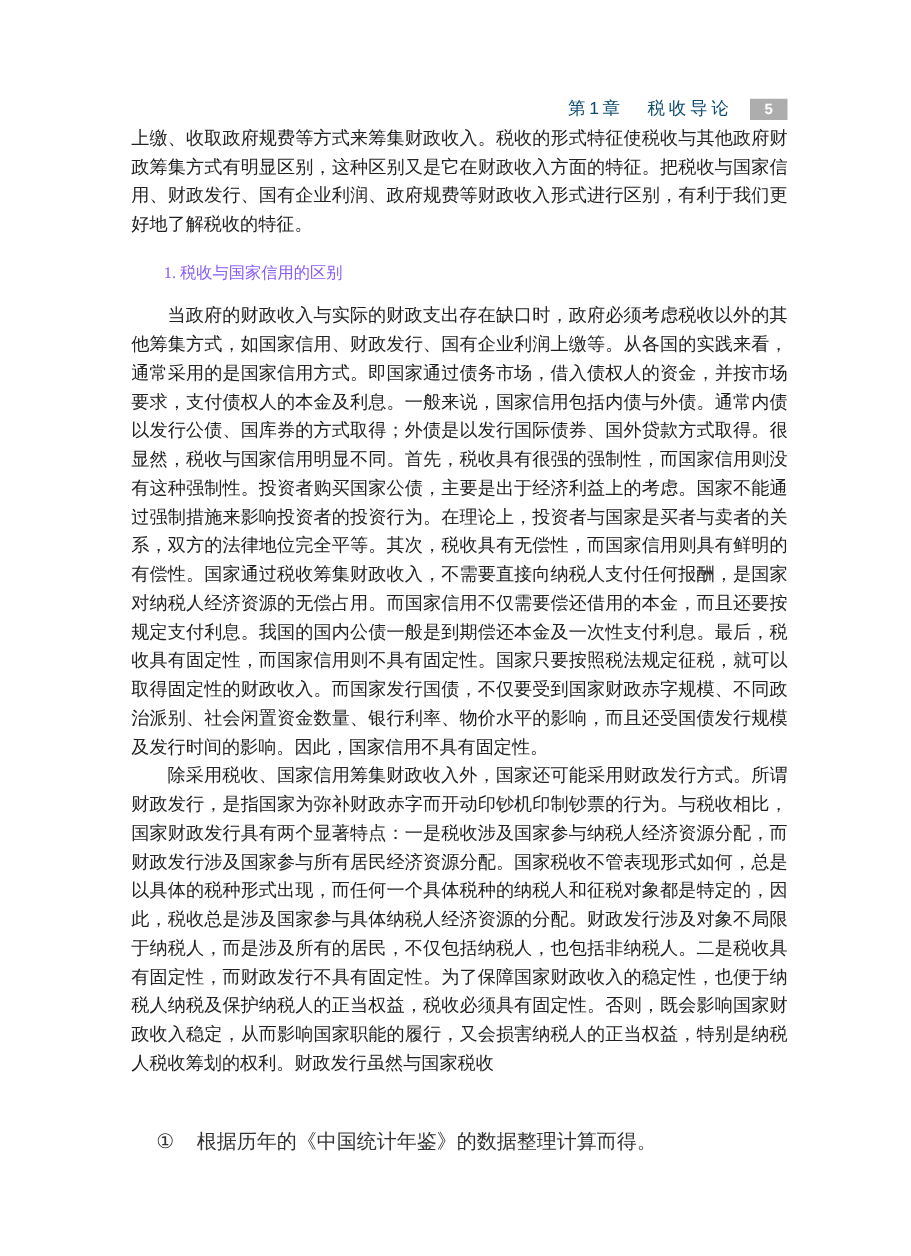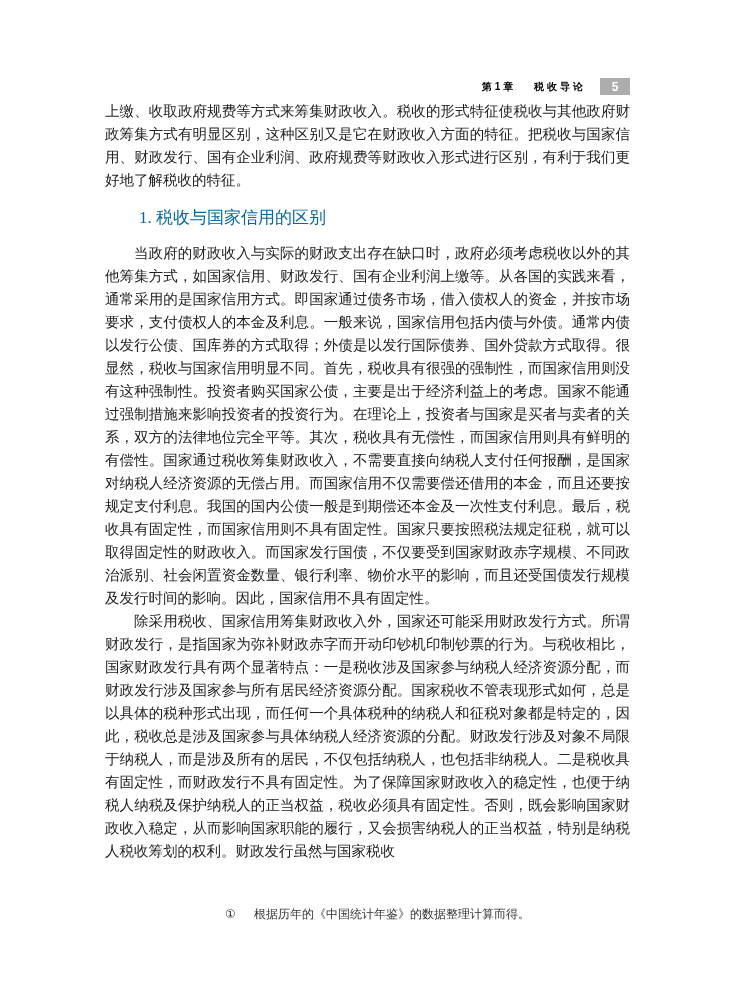--- a/index.html
+++ b/index.html
@@ -22,24 +22,24 @@
     position: absolute;
     top: 78px;
     left: 105px;
     right: 99px;
     display: flex;
     justify-content: flex-end;
     align-items: center;
     font-family: "Liberation Sans", "DejaVu Sans", sans-serif;
   }
   .running-head {
-    font-size: 10px;
-    font-weight: bold;
+    font-size: 14px;
+    font-weight: normal;
     letter-spacing: 3px;
-    color: #000000;
+    color: #0c4a6e;
     white-space: nowrap;
   }
   .running-head .chapter-title {
     margin-left: 12px;
   }
   .pagenum-box {
     margin-left: 14px;
     min-width: 30px;
     height: 17px;
     background: #adadad;
@@ -64,36 +64,35 @@
   }
   .body-text p {
     margin: 0;
     text-indent: 2em;
   }
   .body-text p.continued {
     text-indent: 0;
   }
   .body-text h3 {
     margin: 14px 0 13px 0;
-    font-size: 17px;
+    font-size: 13px;
     font-weight: normal;
     text-indent: 2em;
     line-height: 23px;
-    color: #0369a1;
+    color: #8b5cf6;
   }
   
   .footnote {
     position: absolute;
     left: 125px;
     right: 99px;
     top: 905px;
-    font-size: 12px;
+    font-size: 16px;
     line-height: 18px;
     color: #333333;
-    text-align: center;
   }
   .fn-marker {
     display: inline-block;
     margin-right: 18px;
   }
 </style>
 </head>
 <body>
 
 <div class="page">

